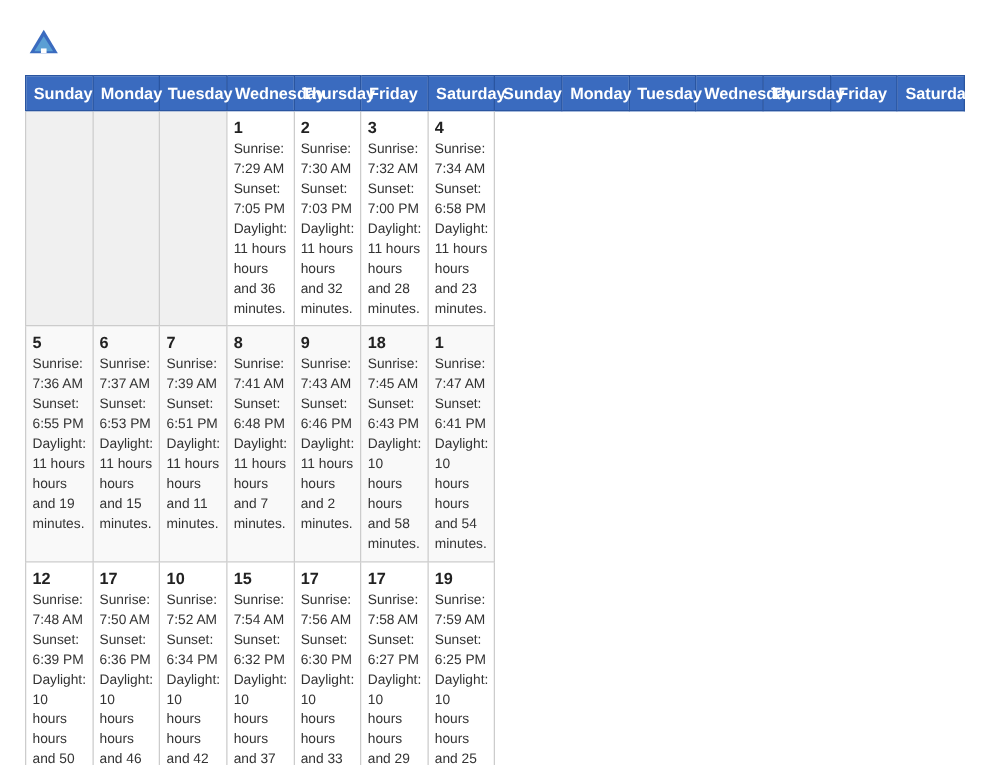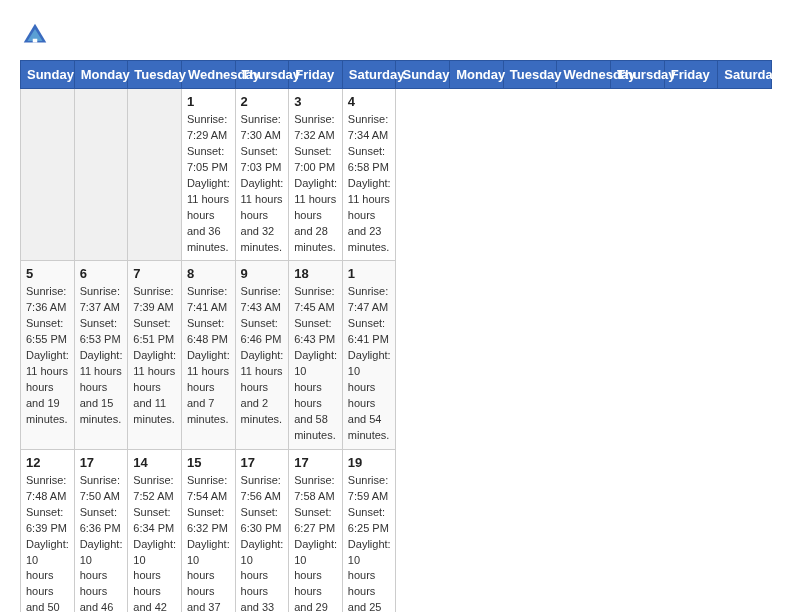--- a/index.html
+++ b/index.html
@@ -188,21 +188,21 @@
       <tr>
         <td>
           <div class="day-num">12</div>
           <div class="day-info">Sunrise: 7:48 AM<br>Sunset: 6:39 PM<br>Daylight: 10 hours hours<br>and 50 minutes.</div>
         </td>
         <td>
           <div class="day-num">17</div>
           <div class="day-info">Sunrise: 7:50 AM<br>Sunset: 6:36 PM<br>Daylight: 10 hours hours<br>and 46 minutes.</div>
         </td>
         <td>
-          <div class="day-num">14</div>
+          <div class="day-num">10</div>
           <div class="day-info">Sunrise: 7:52 AM<br>Sunset: 6:34 PM<br>Daylight: 10 hours hours<br>and 42 minutes.</div>
         </td>
         <td>
           <div class="day-num">15</div>
           <div class="day-info">Sunrise: 7:54 AM<br>Sunset: 6:32 PM<br>Daylight: 10 hours hours<br>and 37 minutes.</div>
         </td>
         <td>
           <div class="day-num">17</div>
           <div class="day-info">Sunrise: 7:56 AM<br>Sunset: 6:30 PM<br>Daylight: 10 hours hours<br>and 33 minutes.</div>
         </td>

